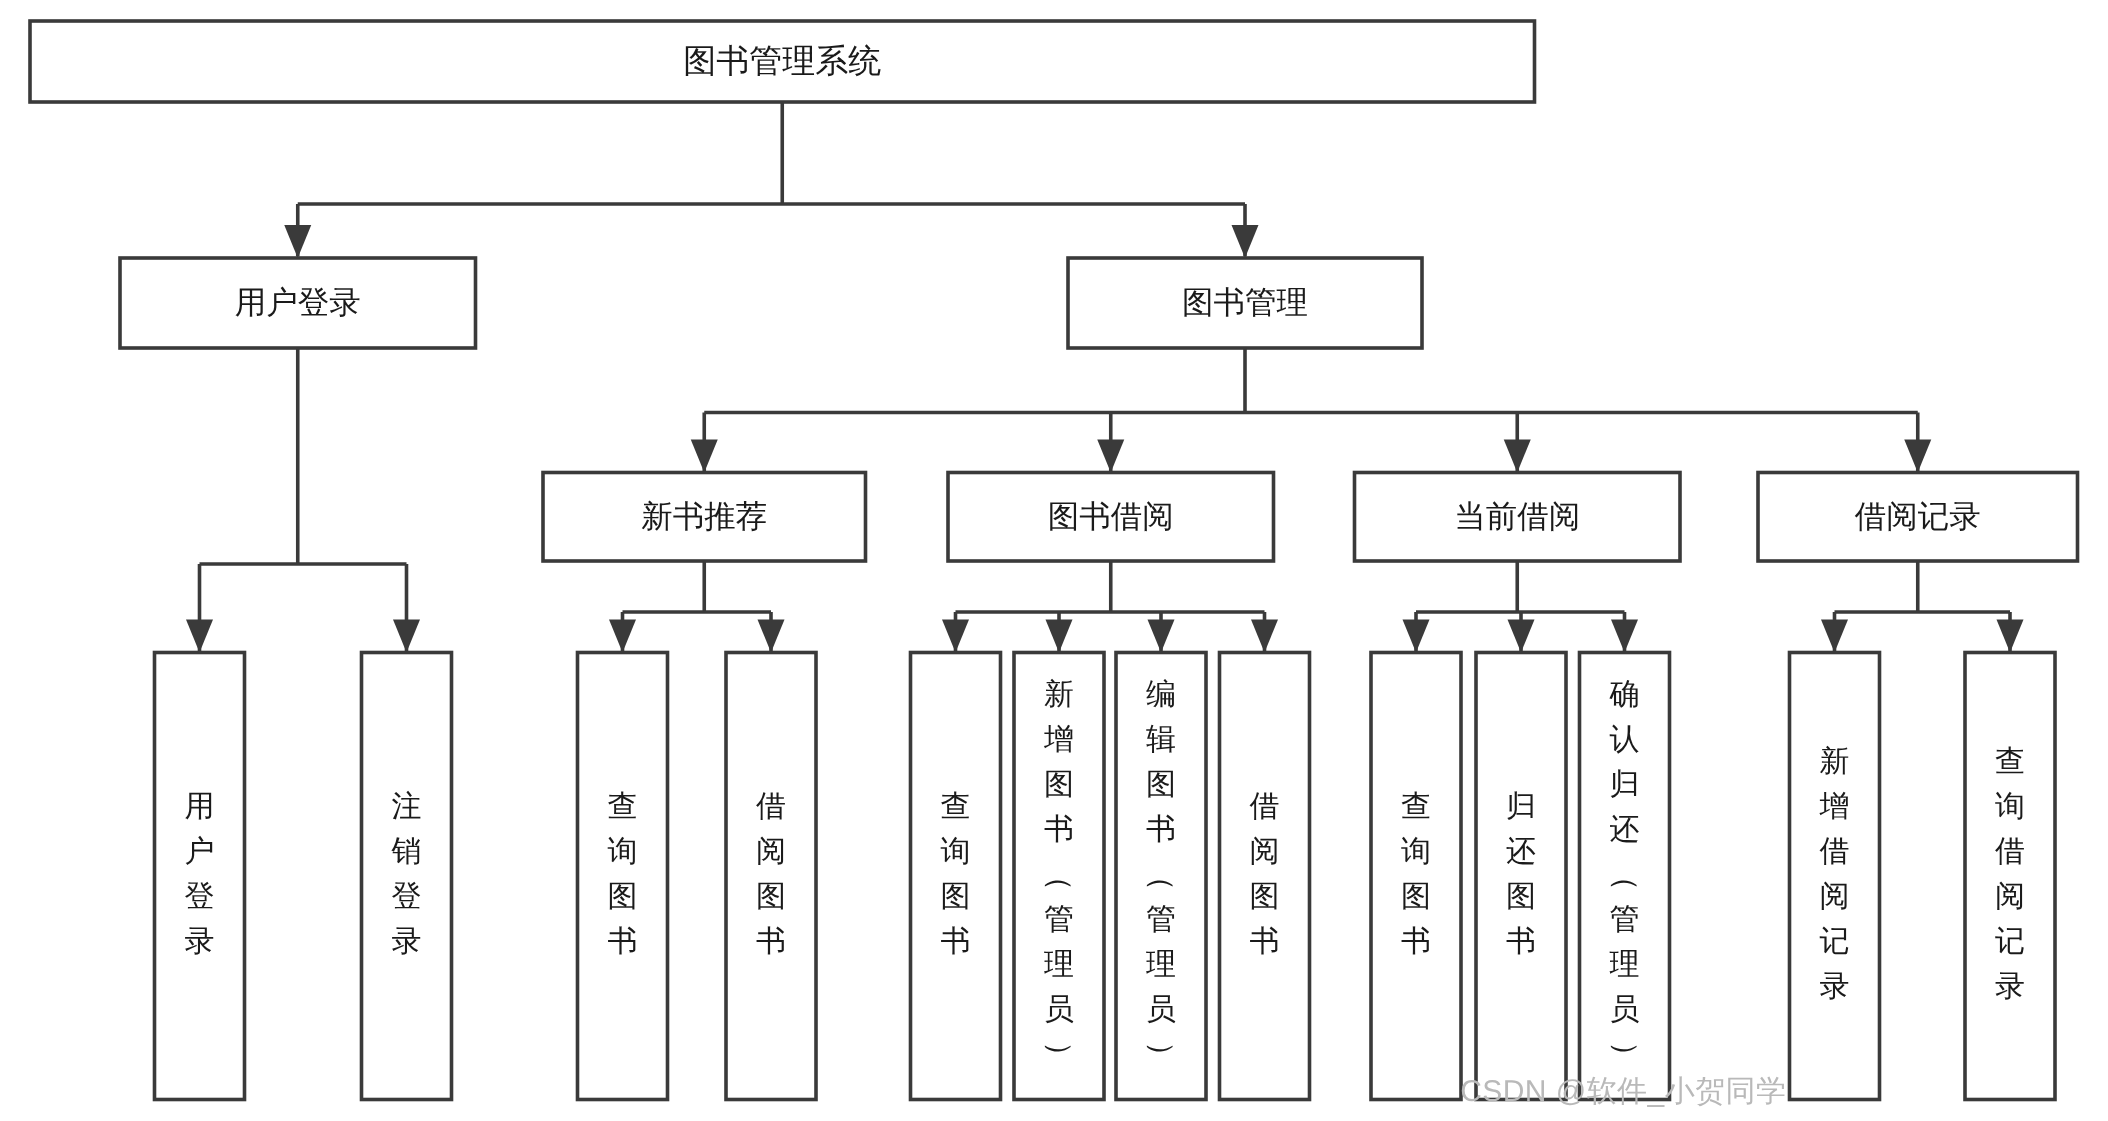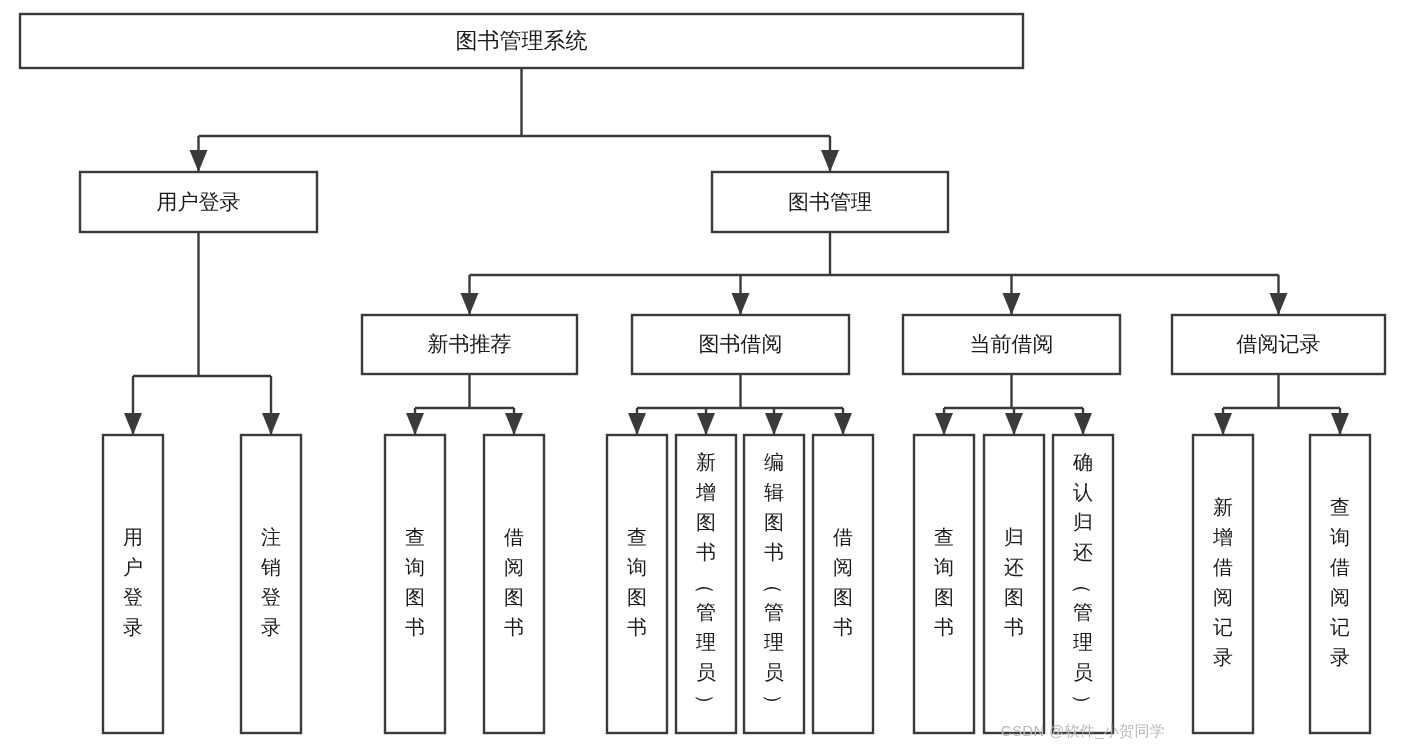--- a/index.html
+++ b/index.html
@@ -57,24 +57,24 @@
     font-size: 20px;
     fill: #1a1a1a;
     text-anchor: middle;
     dominant-baseline: middle;
   }
   .leaf-label-char.rotated {
     dominant-baseline: central;
   }
   .watermark {
     position: absolute;
-    right: 28px;
+    right: 2px;
     bottom: 6px;
     font-family: "Liberation Sans", "DejaVu Sans", sans-serif;
-    font-size: 15px;
+    font-size: 20px;
     color: #b9b9b9;
     white-space: nowrap;
     letter-spacing: 0.3px;
     pointer-events: none;
   }
 </style>
 </head>
 <body>
 
 <div id="diagram-root">

